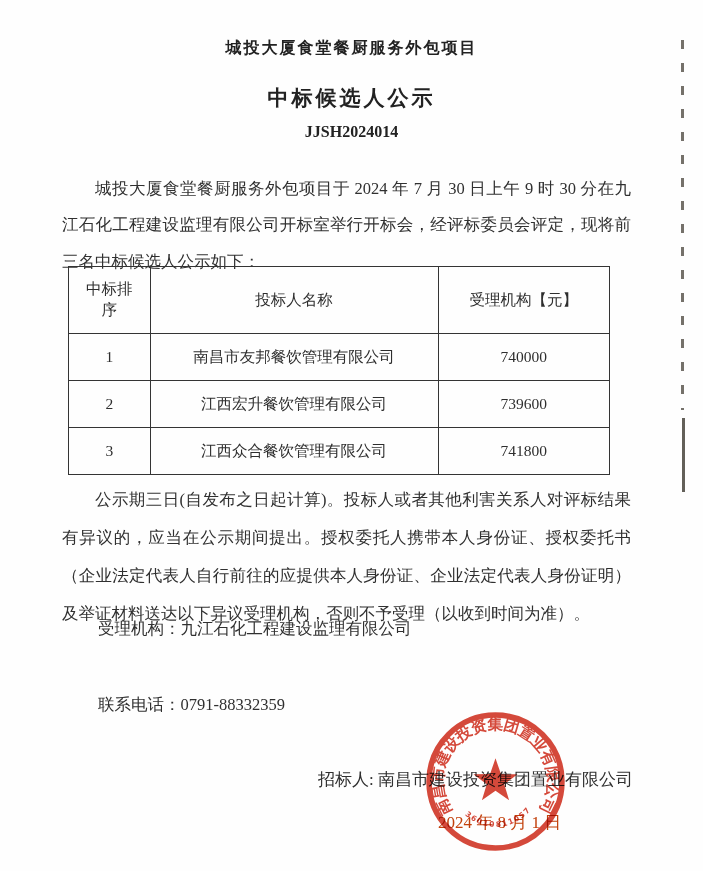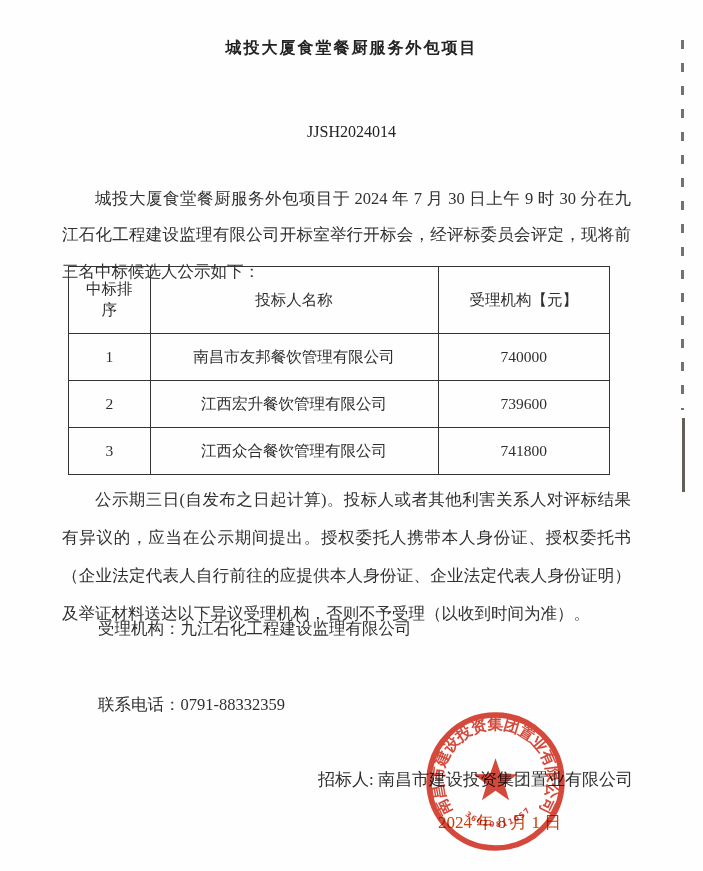--- a/index.html
+++ b/index.html
@@ -17,29 +17,29 @@
     text-align:center;font-size:16px;font-weight:700;
     letter-spacing:2px;color:#222;
   }
   .doc-subtitle{
     position:absolute;top:84px;left:0;width:100%;
     text-align:center;font-size:21px;font-weight:700;
     letter-spacing:3px;color:#222;
   }
   .doc-number{
     position:absolute;top:123px;left:0;width:100%;
-    text-align:center;font-size:16px;font-weight:400;color:#222;
+    text-align:center;font-size:16px;font-weight:700;color:#222;
   }
   .para{
     position:absolute;left:62px;right:72px;
     font-size:16.5px;line-height:37px;
     text-align:justify;text-indent:2em;
     color:#303030;
   }
-  .para-intro{top:164px;line-height:36.5px;}
+  .para-intro{top:154px;line-height:36.5px;}
   .para-notice{top:464px;line-height:38px;}
   .bid-table{
     position:absolute;top:266px;left:68px;width:542px;
     border-collapse:collapse;table-layout:fixed;
     font-size:15.5px;color:#2e2e2e;
   }
   .bid-table th,.bid-table td{
     border:1.6px solid #343434;
     text-align:center;vertical-align:middle;
     font-weight:400;padding:12px;
@@ -85,20 +85,21 @@
     background:#3c382f;opacity:0.8;
   }
 </style>
 </head>
 <body>
 
 <div class="page">
 
   <div class="doc-title">城投大厦食堂餐厨服务外包项目</div>
 
+  <div class="doc-subtitle">中标候选人公示</div>
 
   <div class="doc-number">JJSH2024014</div>
 
   <p class="para para-intro">城投大厦食堂餐厨服务外包项目于 2024 年 7 月 30 日上午 9 时 30 分在九江石化工程建设监理有限公司开标室举行开标会，经评标委员会评定，现将前三名中标候选人公示如下：</p>
 
   <table class="bid-table">
     <colgroup>
       <col class="col-rank">
         <col class="col-bidder">
         <col class="col-price">

